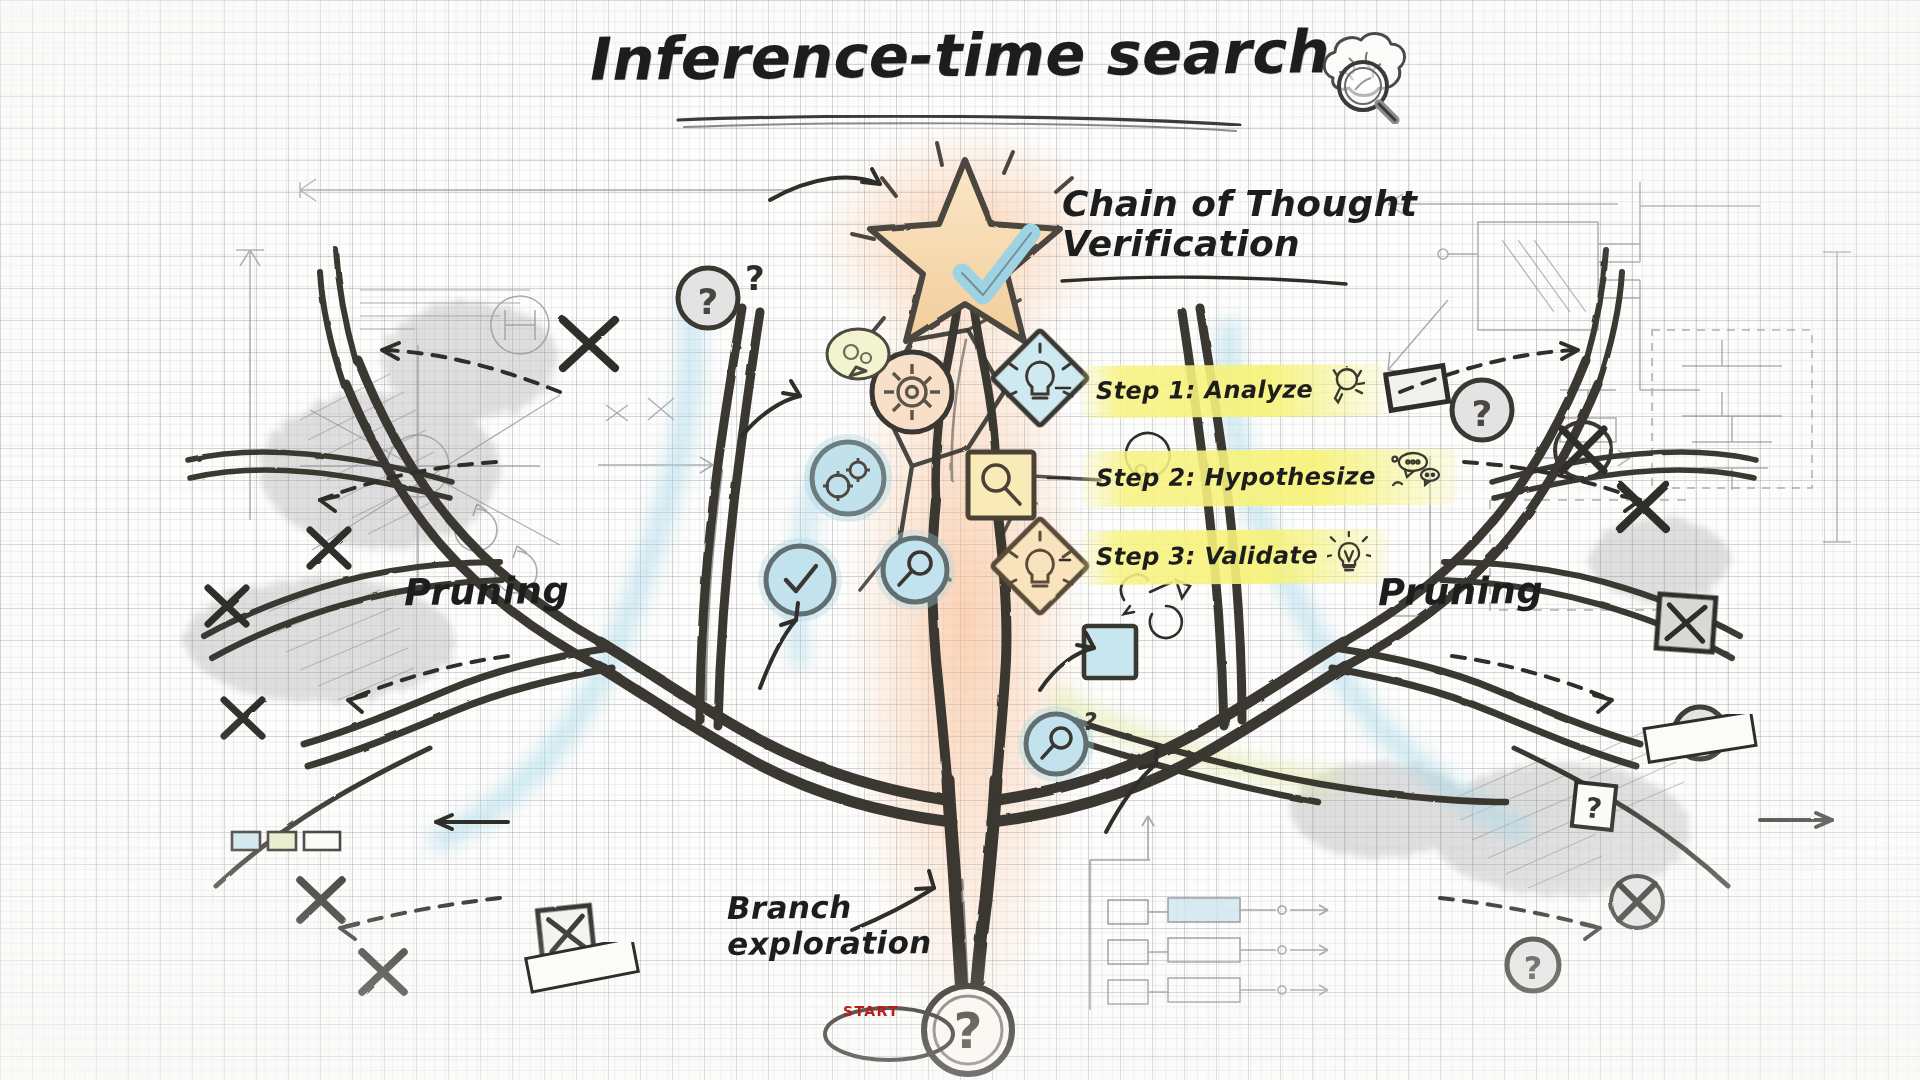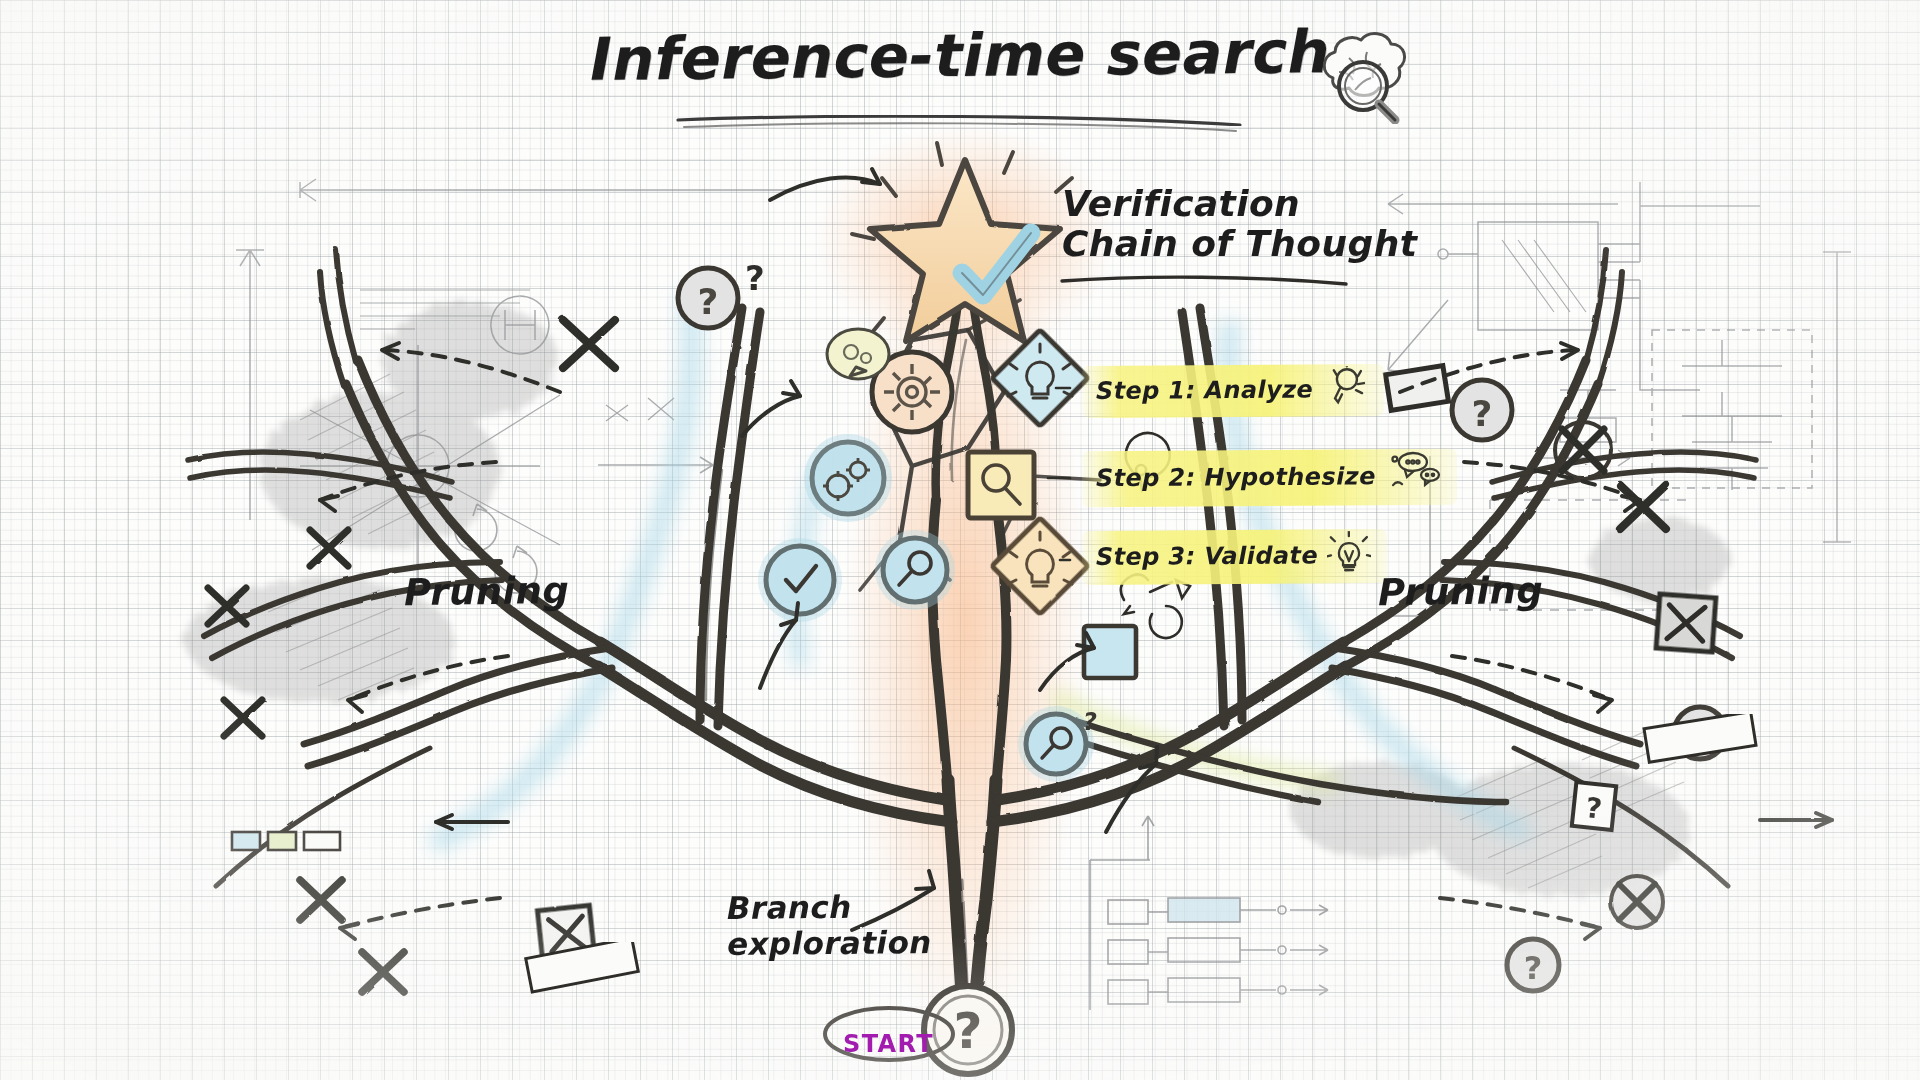--- a/index.html
+++ b/index.html
@@ -67,23 +67,23 @@
     position:absolute;font-size:37px;white-space:nowrap;
   }
   #prune-left{left:404px;top:570px;transform:rotate(-.8deg);}
   #prune-right{left:1378px;top:570px;transform:rotate(-.8deg);}
 
   #branch-label{
     position:absolute;left:727px;top:890px;font-size:31px;line-height:1.16;
     text-align:left;transform:rotate(-.5deg);
   }
   #start-label{
-    position:absolute;left:843px;top:1030px;
-    font-size:24px;font-weight:bold;font-style:normal;letter-spacing:1.4px;
-    color:#a21caf;
+    position:absolute;left:843px;top:1003px;
+    font-size:14px;font-weight:bold;font-style:normal;letter-spacing:1.4px;
+    color:#b91c1c;
   }
   .rejected{
     position:absolute;font-size:16px;font-style:italic;font-weight:bold;
     color:#3a3a3a;letter-spacing:.3px;padding:3px 7px;
   }
   #rejected-left{left:536px;top:951px;transform:rotate(-11deg);}
   #rejected-right{left:1654px;top:723px;transform:rotate(-9deg);}
 </style>
 </head>
 <body>
@@ -493,22 +493,22 @@
 
 <div id="title" class="hand">
   <span class="txt">Inference-time search</span>
 </div>
 <svg id="title-underline" width="580" height="22">
   <path d="M8 8 C 160 2 420 3 570 13" fill="none" stroke="#3a3a3a" stroke-width="3.2" stroke-linecap="round" filter="url(#rough2)"></path>
   <path d="M14 15 C 170 9 420 10 566 19" fill="none" stroke="#5a5a5a" stroke-width="2" stroke-linecap="round" opacity=".7"></path>
 </svg>
 
 <div id="cot-label" class="hand">
+  <div>Chain of Thought</div>
   <div>Verification</div>
-  <div>Chain of Thought</div>
 </div>
 <svg id="cot-underline" width="300" height="18">
   <path d="M6 9 C 90 3 200 4 290 12" fill="none" stroke="#2f2d29" stroke-width="3.4" stroke-linecap="round"></path>
 </svg>
 
 <div class="step hand" id="step1">
   <span class="hl"></span>
   <span class="lbl">Step 1: Analyze</span>
   <span class="ic">
     <svg width="46" height="40" viewBox="0 0 46 40">

